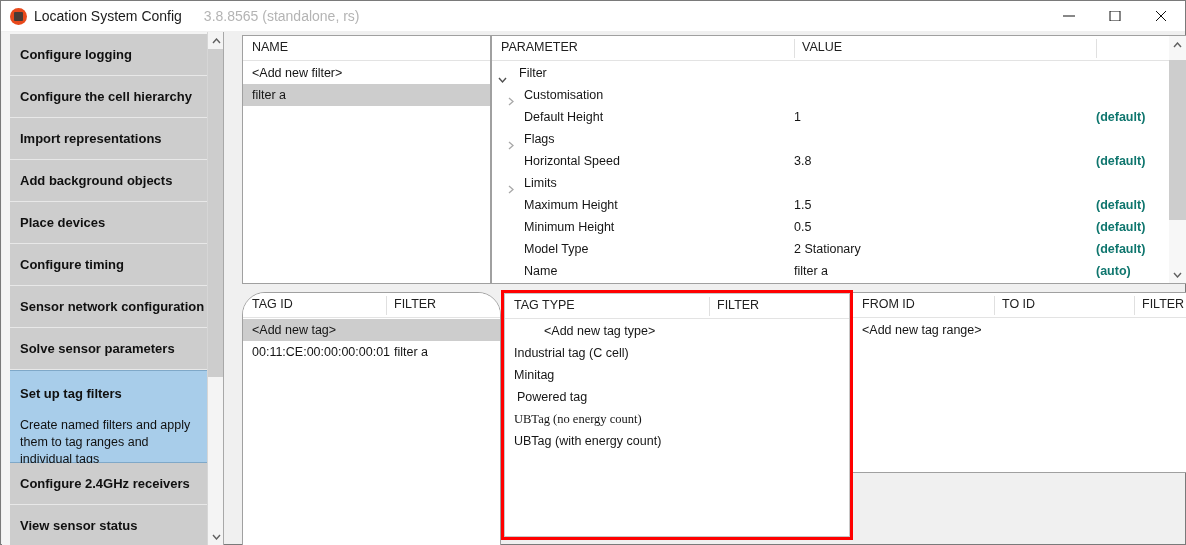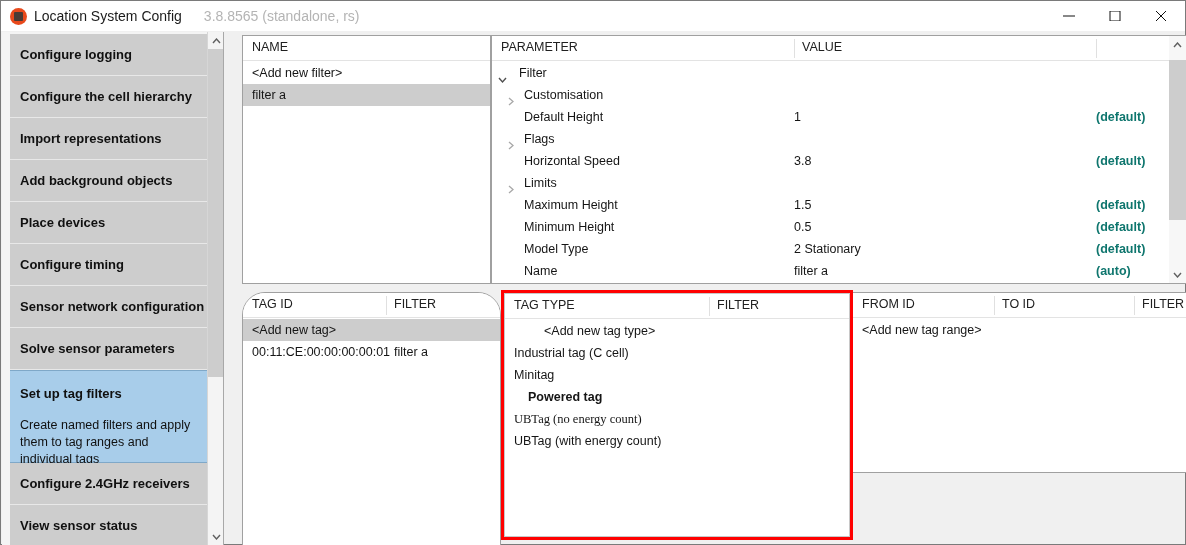--- a/index.html
+++ b/index.html
@@ -428,21 +428,21 @@
         <div class="row">
           <span class="cell" style="left:7px;margin-left:32px;">&lt;Add new tag type&gt;</span>
         </div>
         <div class="row">
           <span class="cell" style="left:9px;">Industrial tag (C cell)</span>
         </div>
         <div class="row">
           <span class="cell" style="left:9px;">Minitag</span>
         </div>
         <div class="row">
-          <span class="cell" style="left:23px;font-weight:bold;">Powered tag</span>
+          <span class="cell" style="left:12px;">Powered tag</span>
         </div>
         <div class="row">
           <span class="cell" style="left:9px;font-family:Liberation Serif, serif;">UBTag (no energy count)</span>
         </div>
         <div class="row">
           <span class="cell" style="left:9px;">UBTag (with energy count)</span>
         </div>
       </div>
   </div>
 

